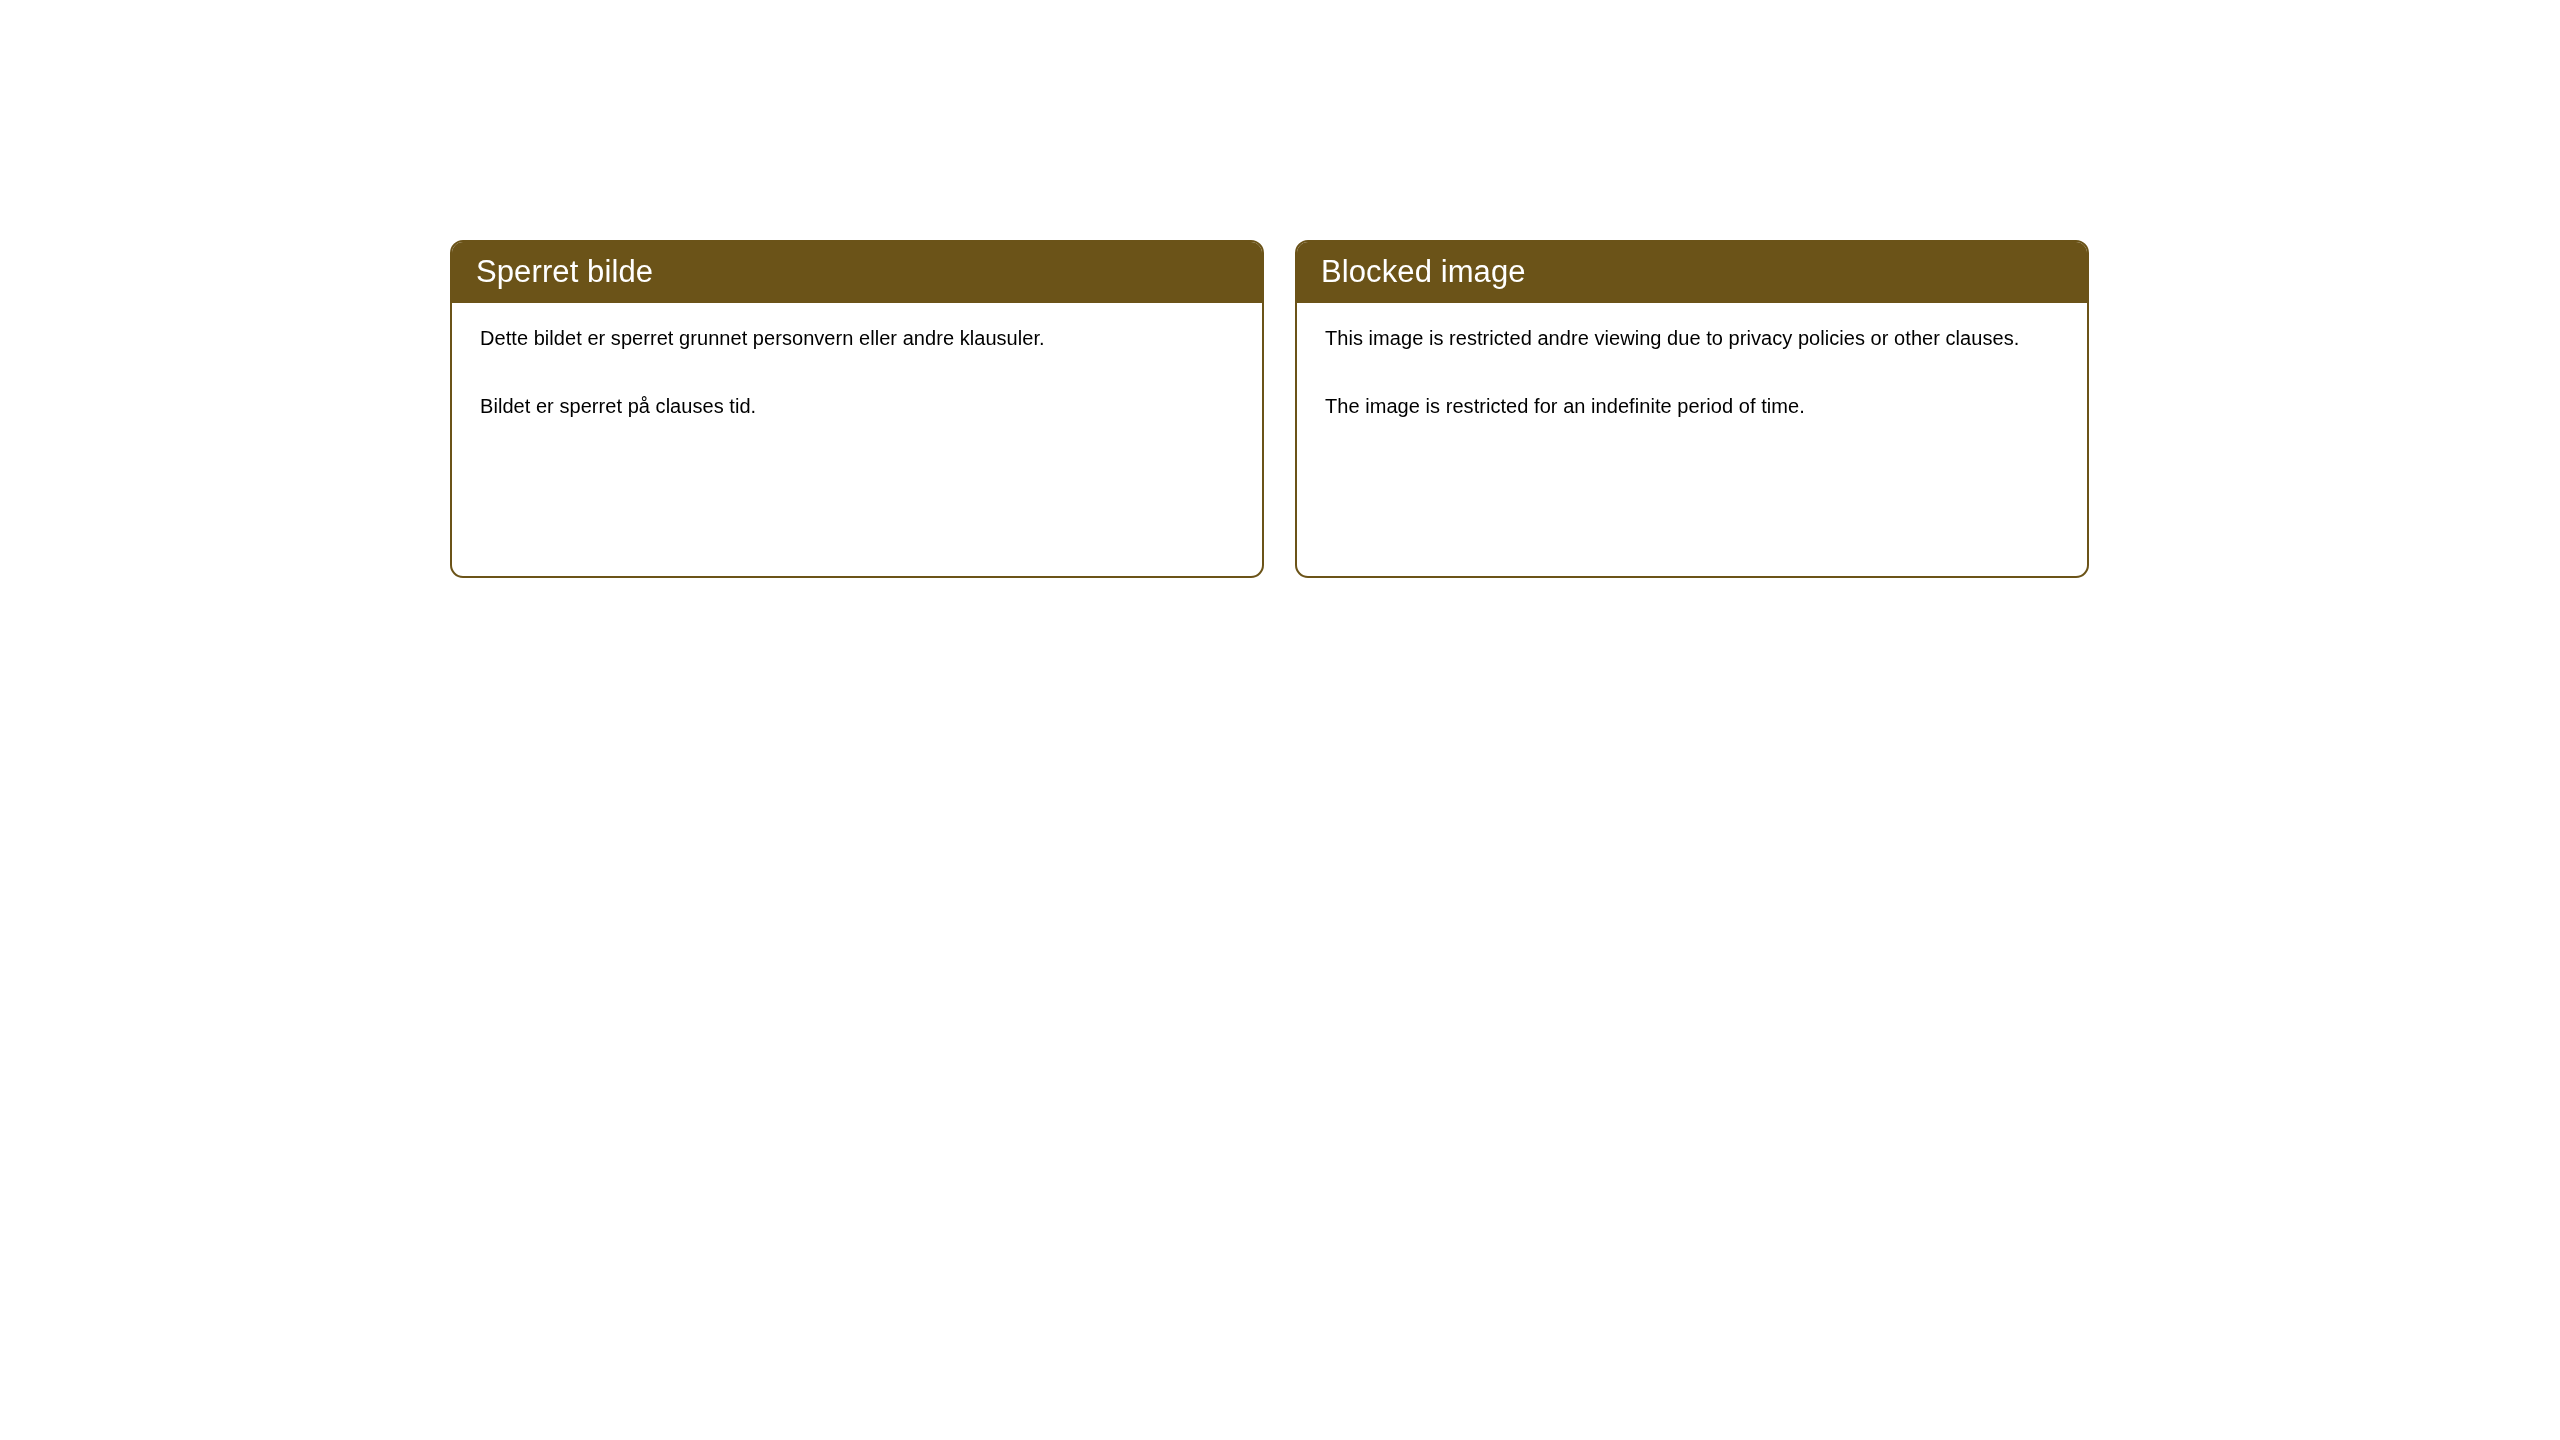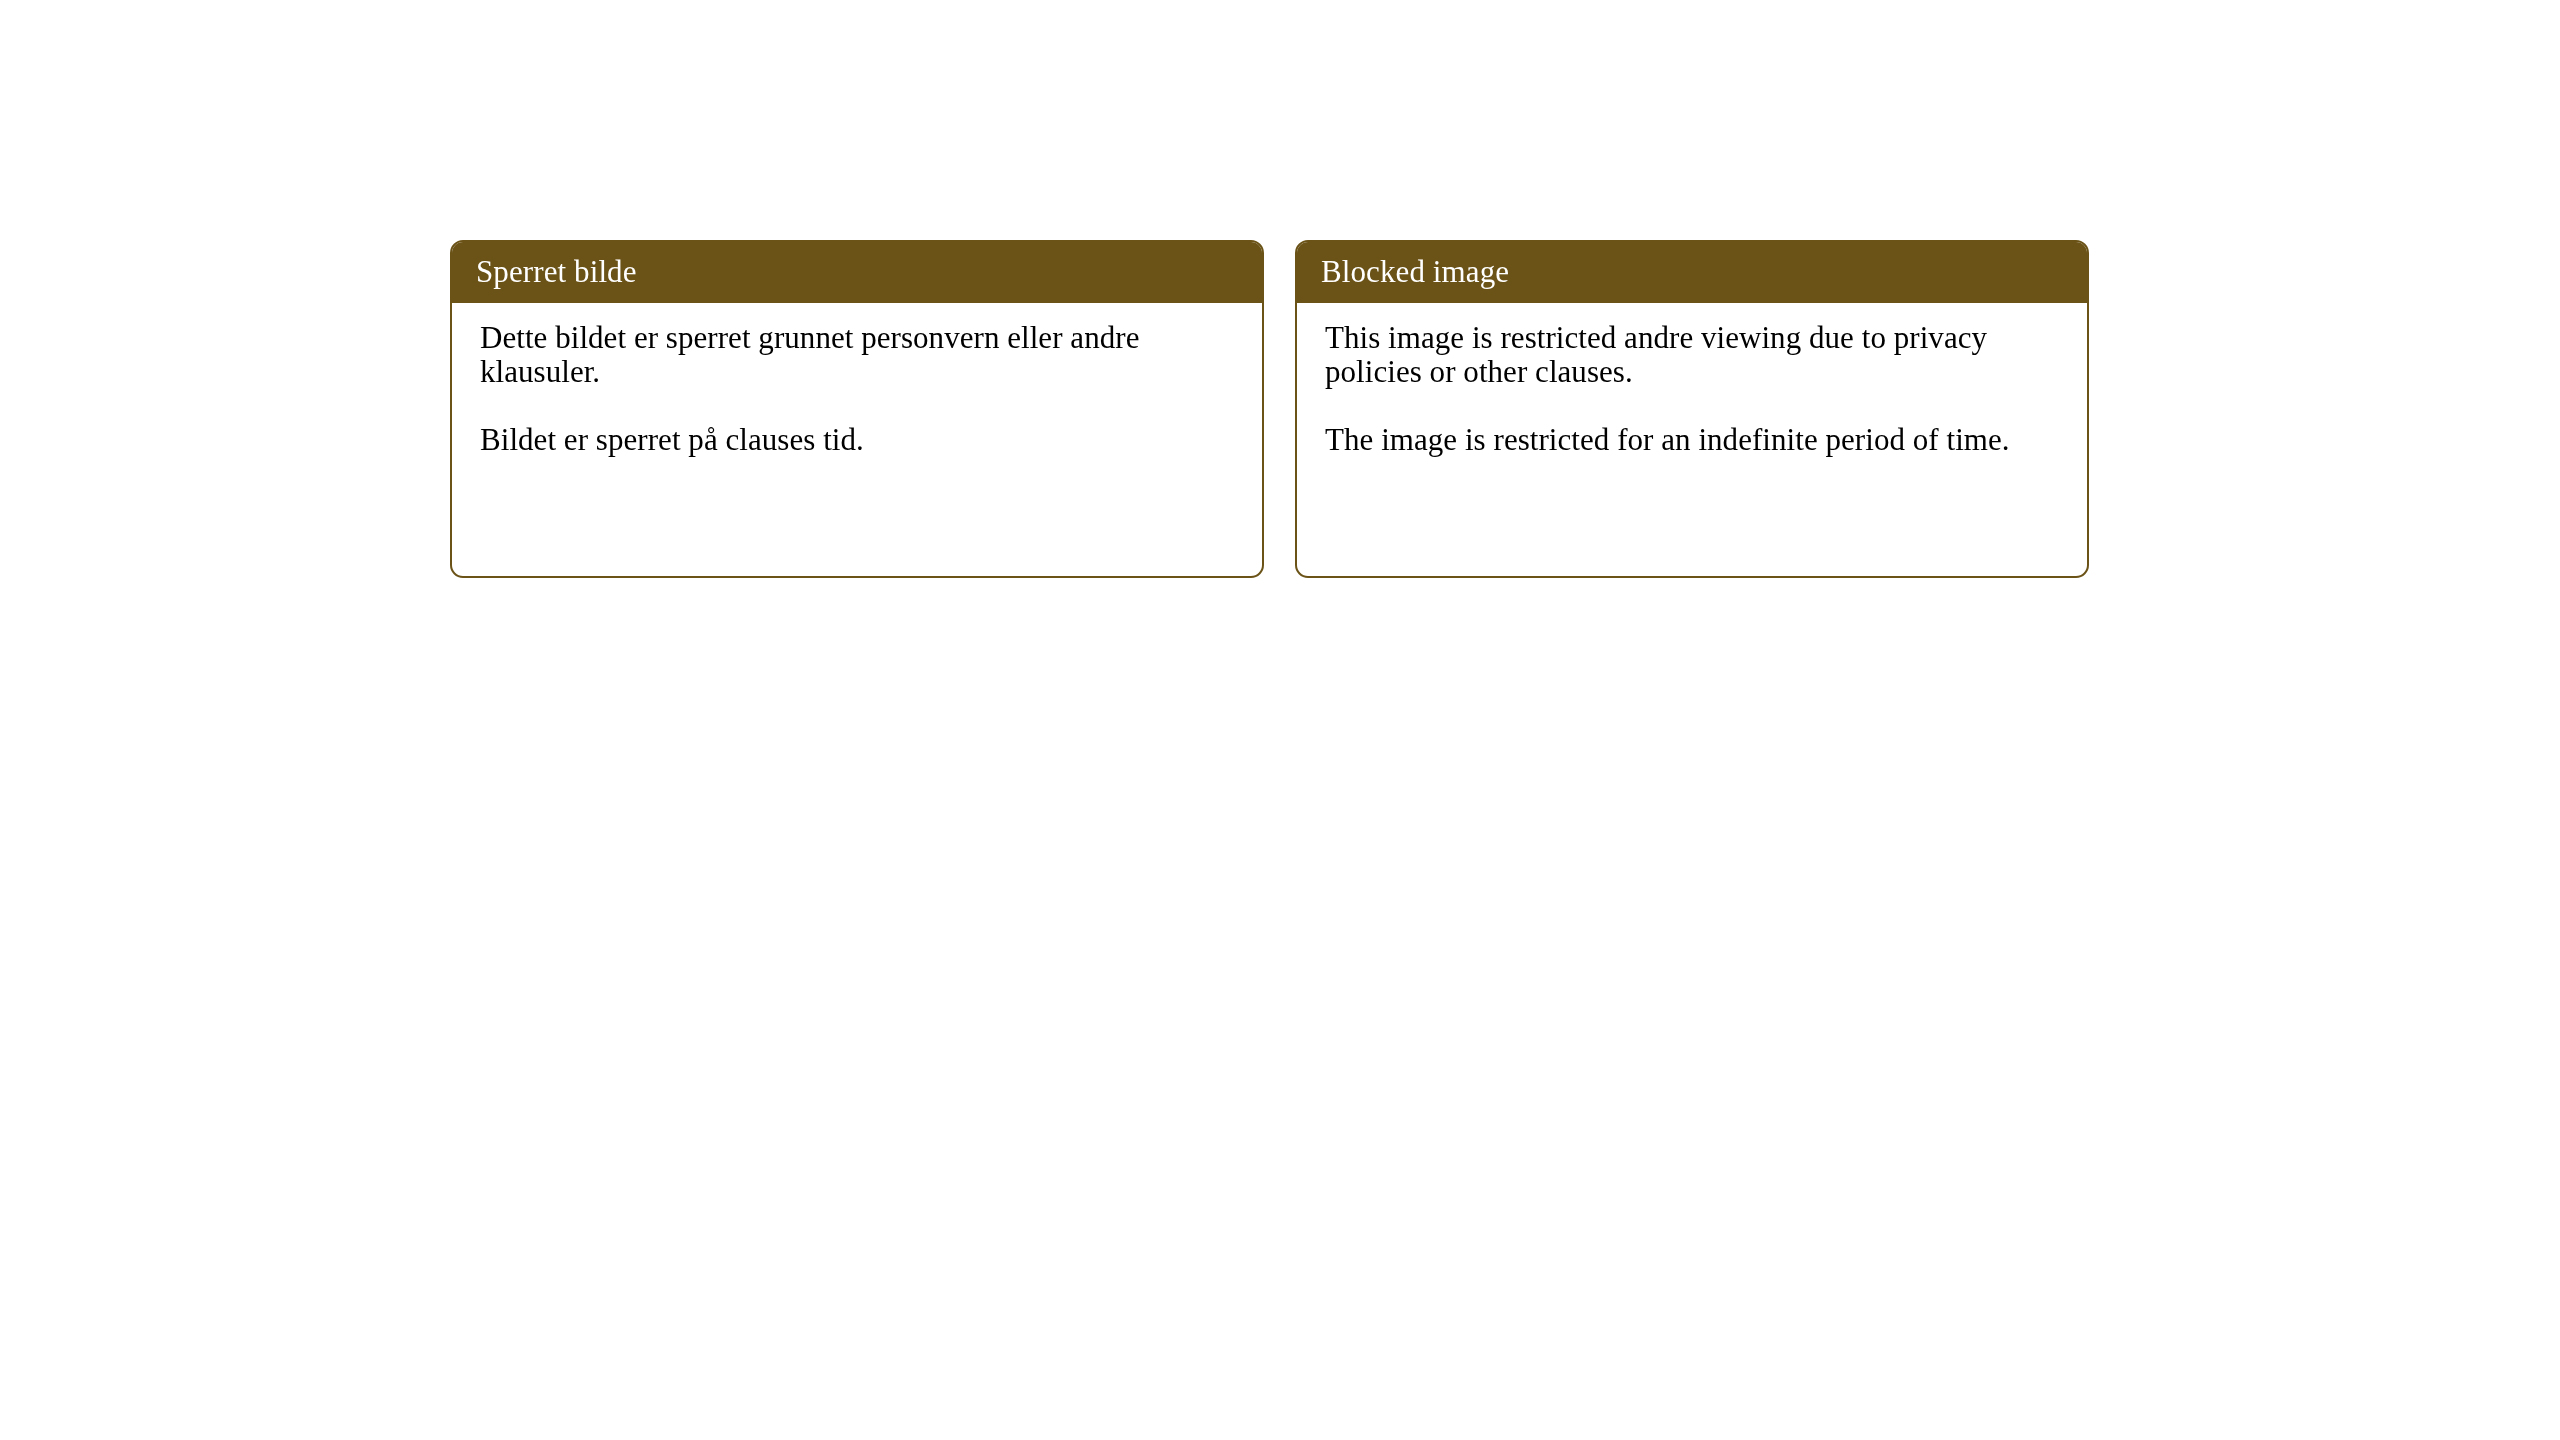--- a/index.html
+++ b/index.html
@@ -12,21 +12,20 @@
     height: 1440px;
     font-family: "Liberation Sans", sans-serif;
     overflow: hidden;
   }
 
   #stage {
     position: relative;
     width: 2560px;
     height: 1247px;
     background: #ffffff;
-    font-family: Liberation Serif, serif;
   }
 
   .card {
     position: absolute;
     top: 240px;
     background: #ffffff;
     border: 2px solid #6b5318;
     border-radius: 13px;
     box-sizing: border-box;
     overflow: hidden;
@@ -56,21 +55,21 @@
     white-space: nowrap;
   }
 
   .card-body {
     padding: 18px 22px 0 28px;
     box-sizing: border-box;
   }
 
   .card-paragraph {
     color: #000000;
-    font-size: 31px;
+    font-size: 20px;
     line-height: 34px;
     font-weight: 400;
     margin: 0;
     letter-spacing: 0.05px;
   }
 
   .card-paragraph + .card-paragraph {
     margin-top: 34px;
   }
 </style>

